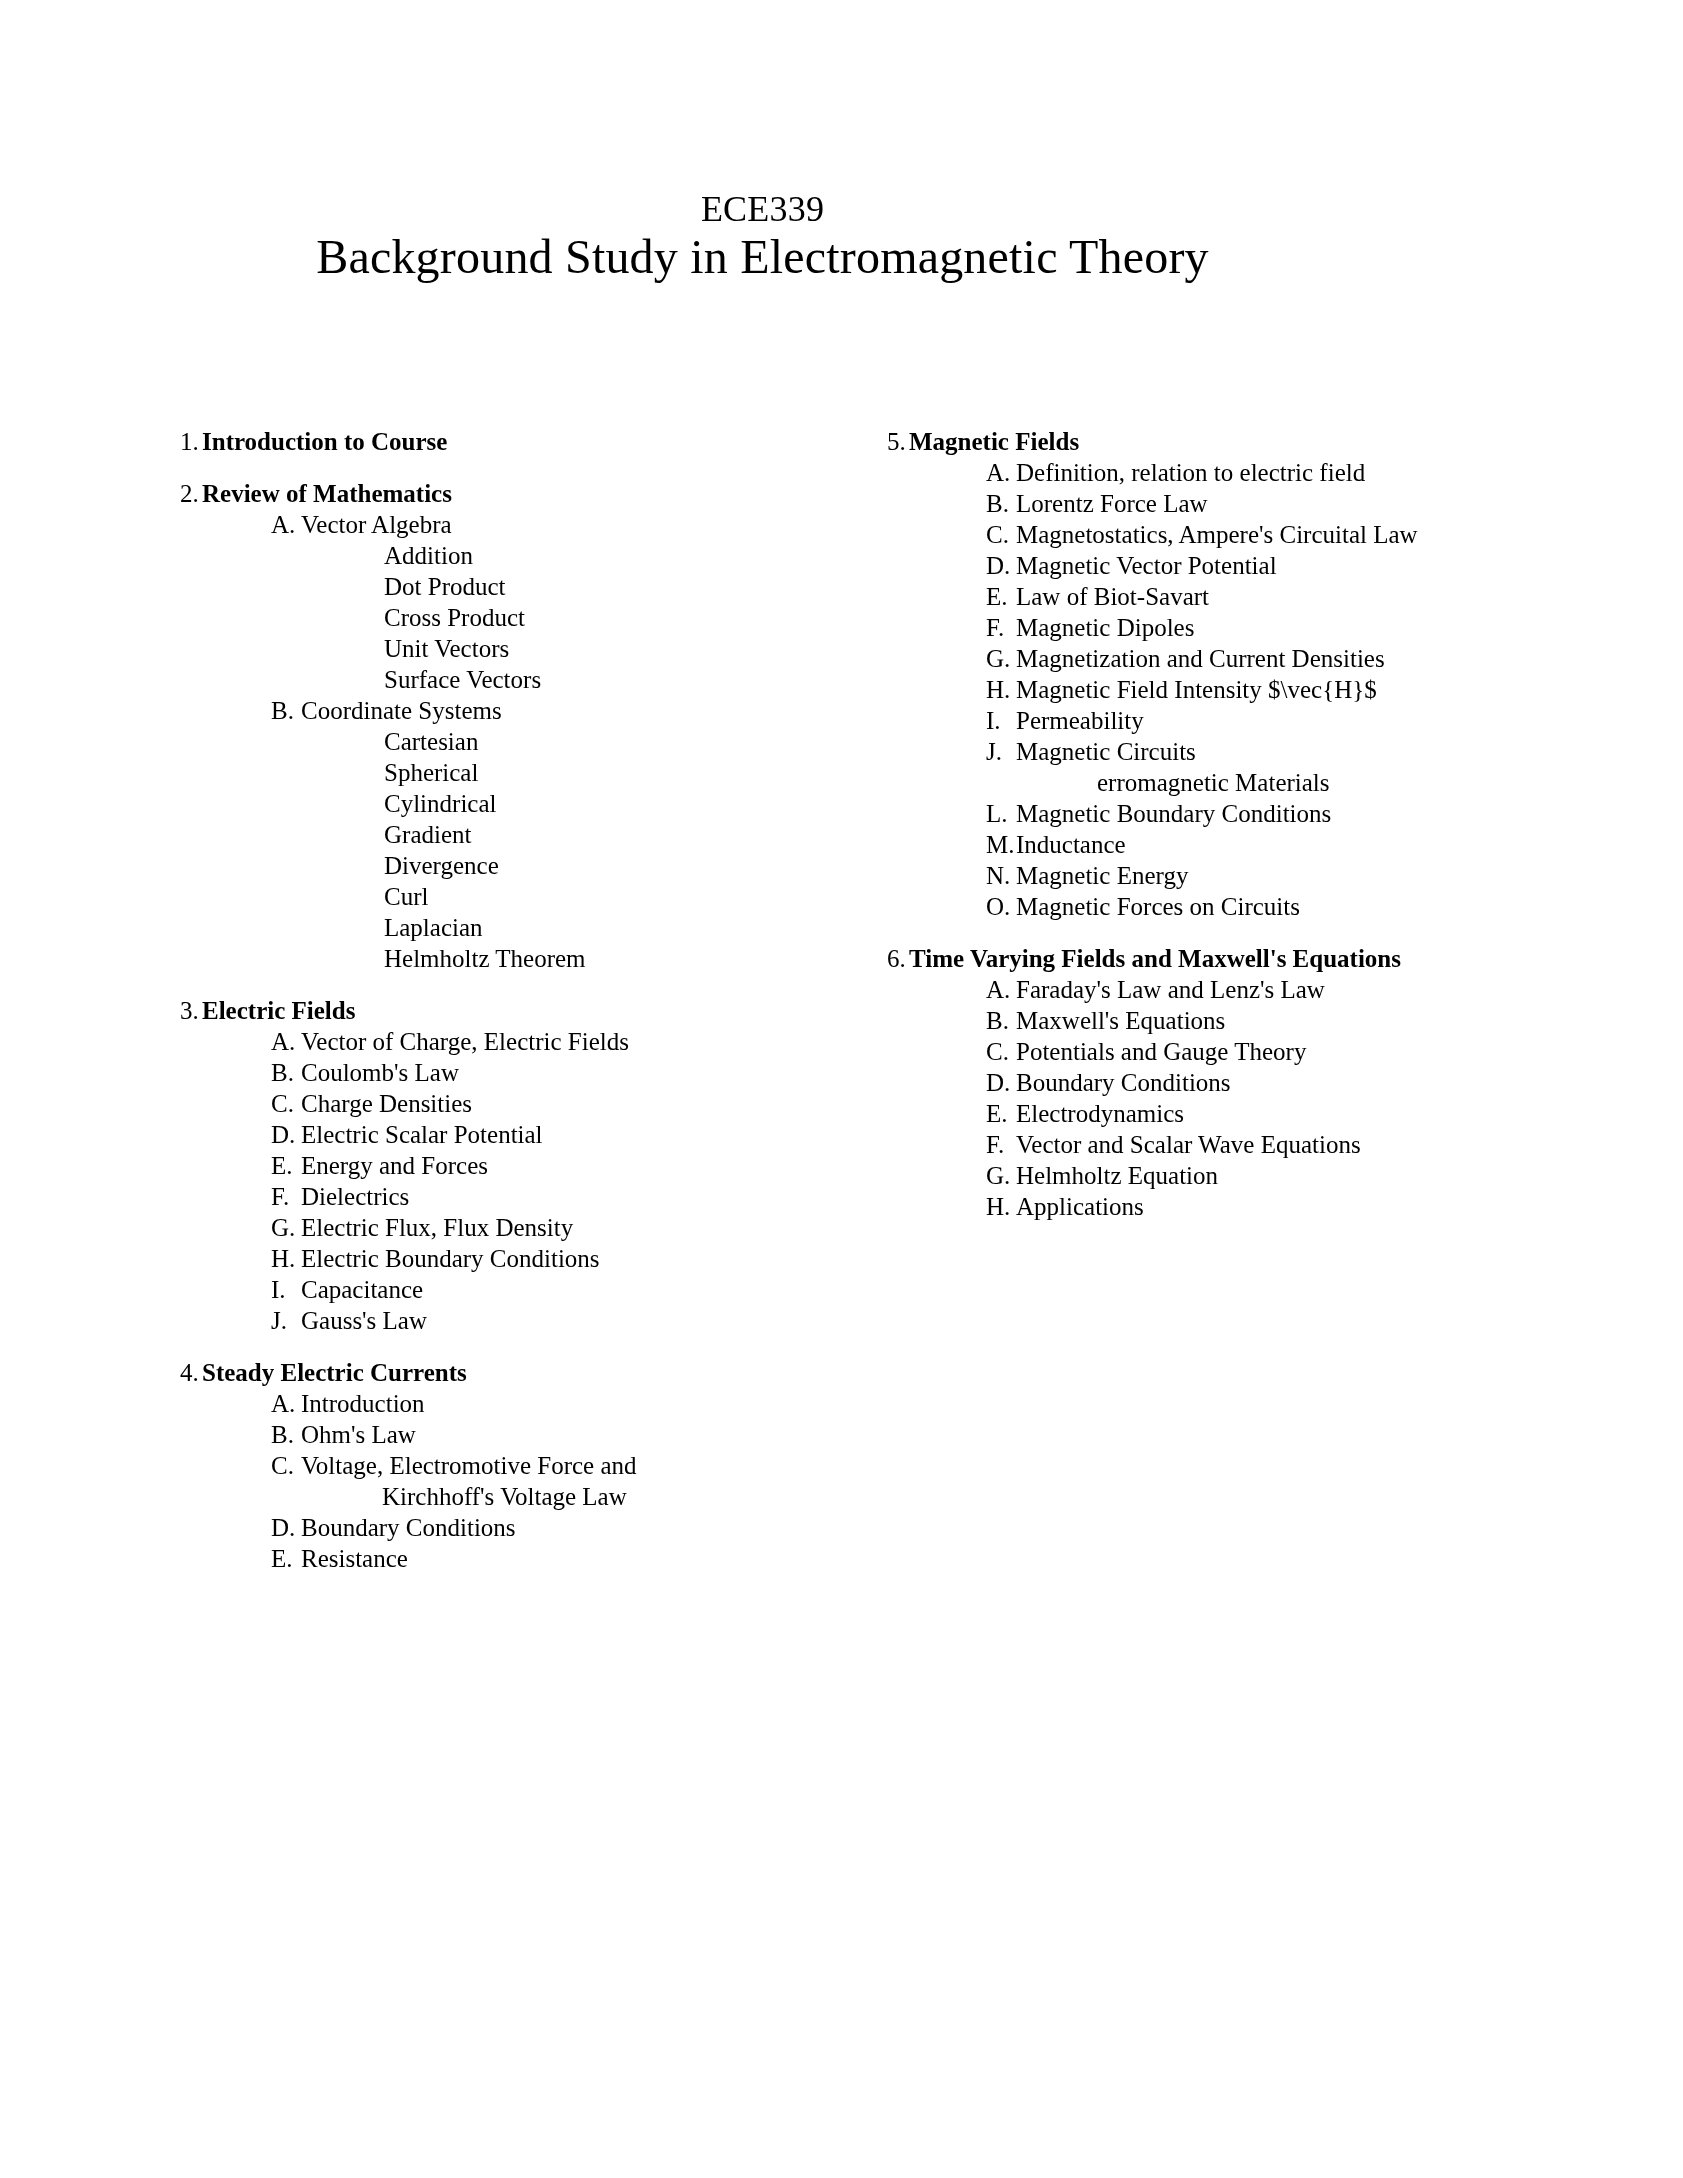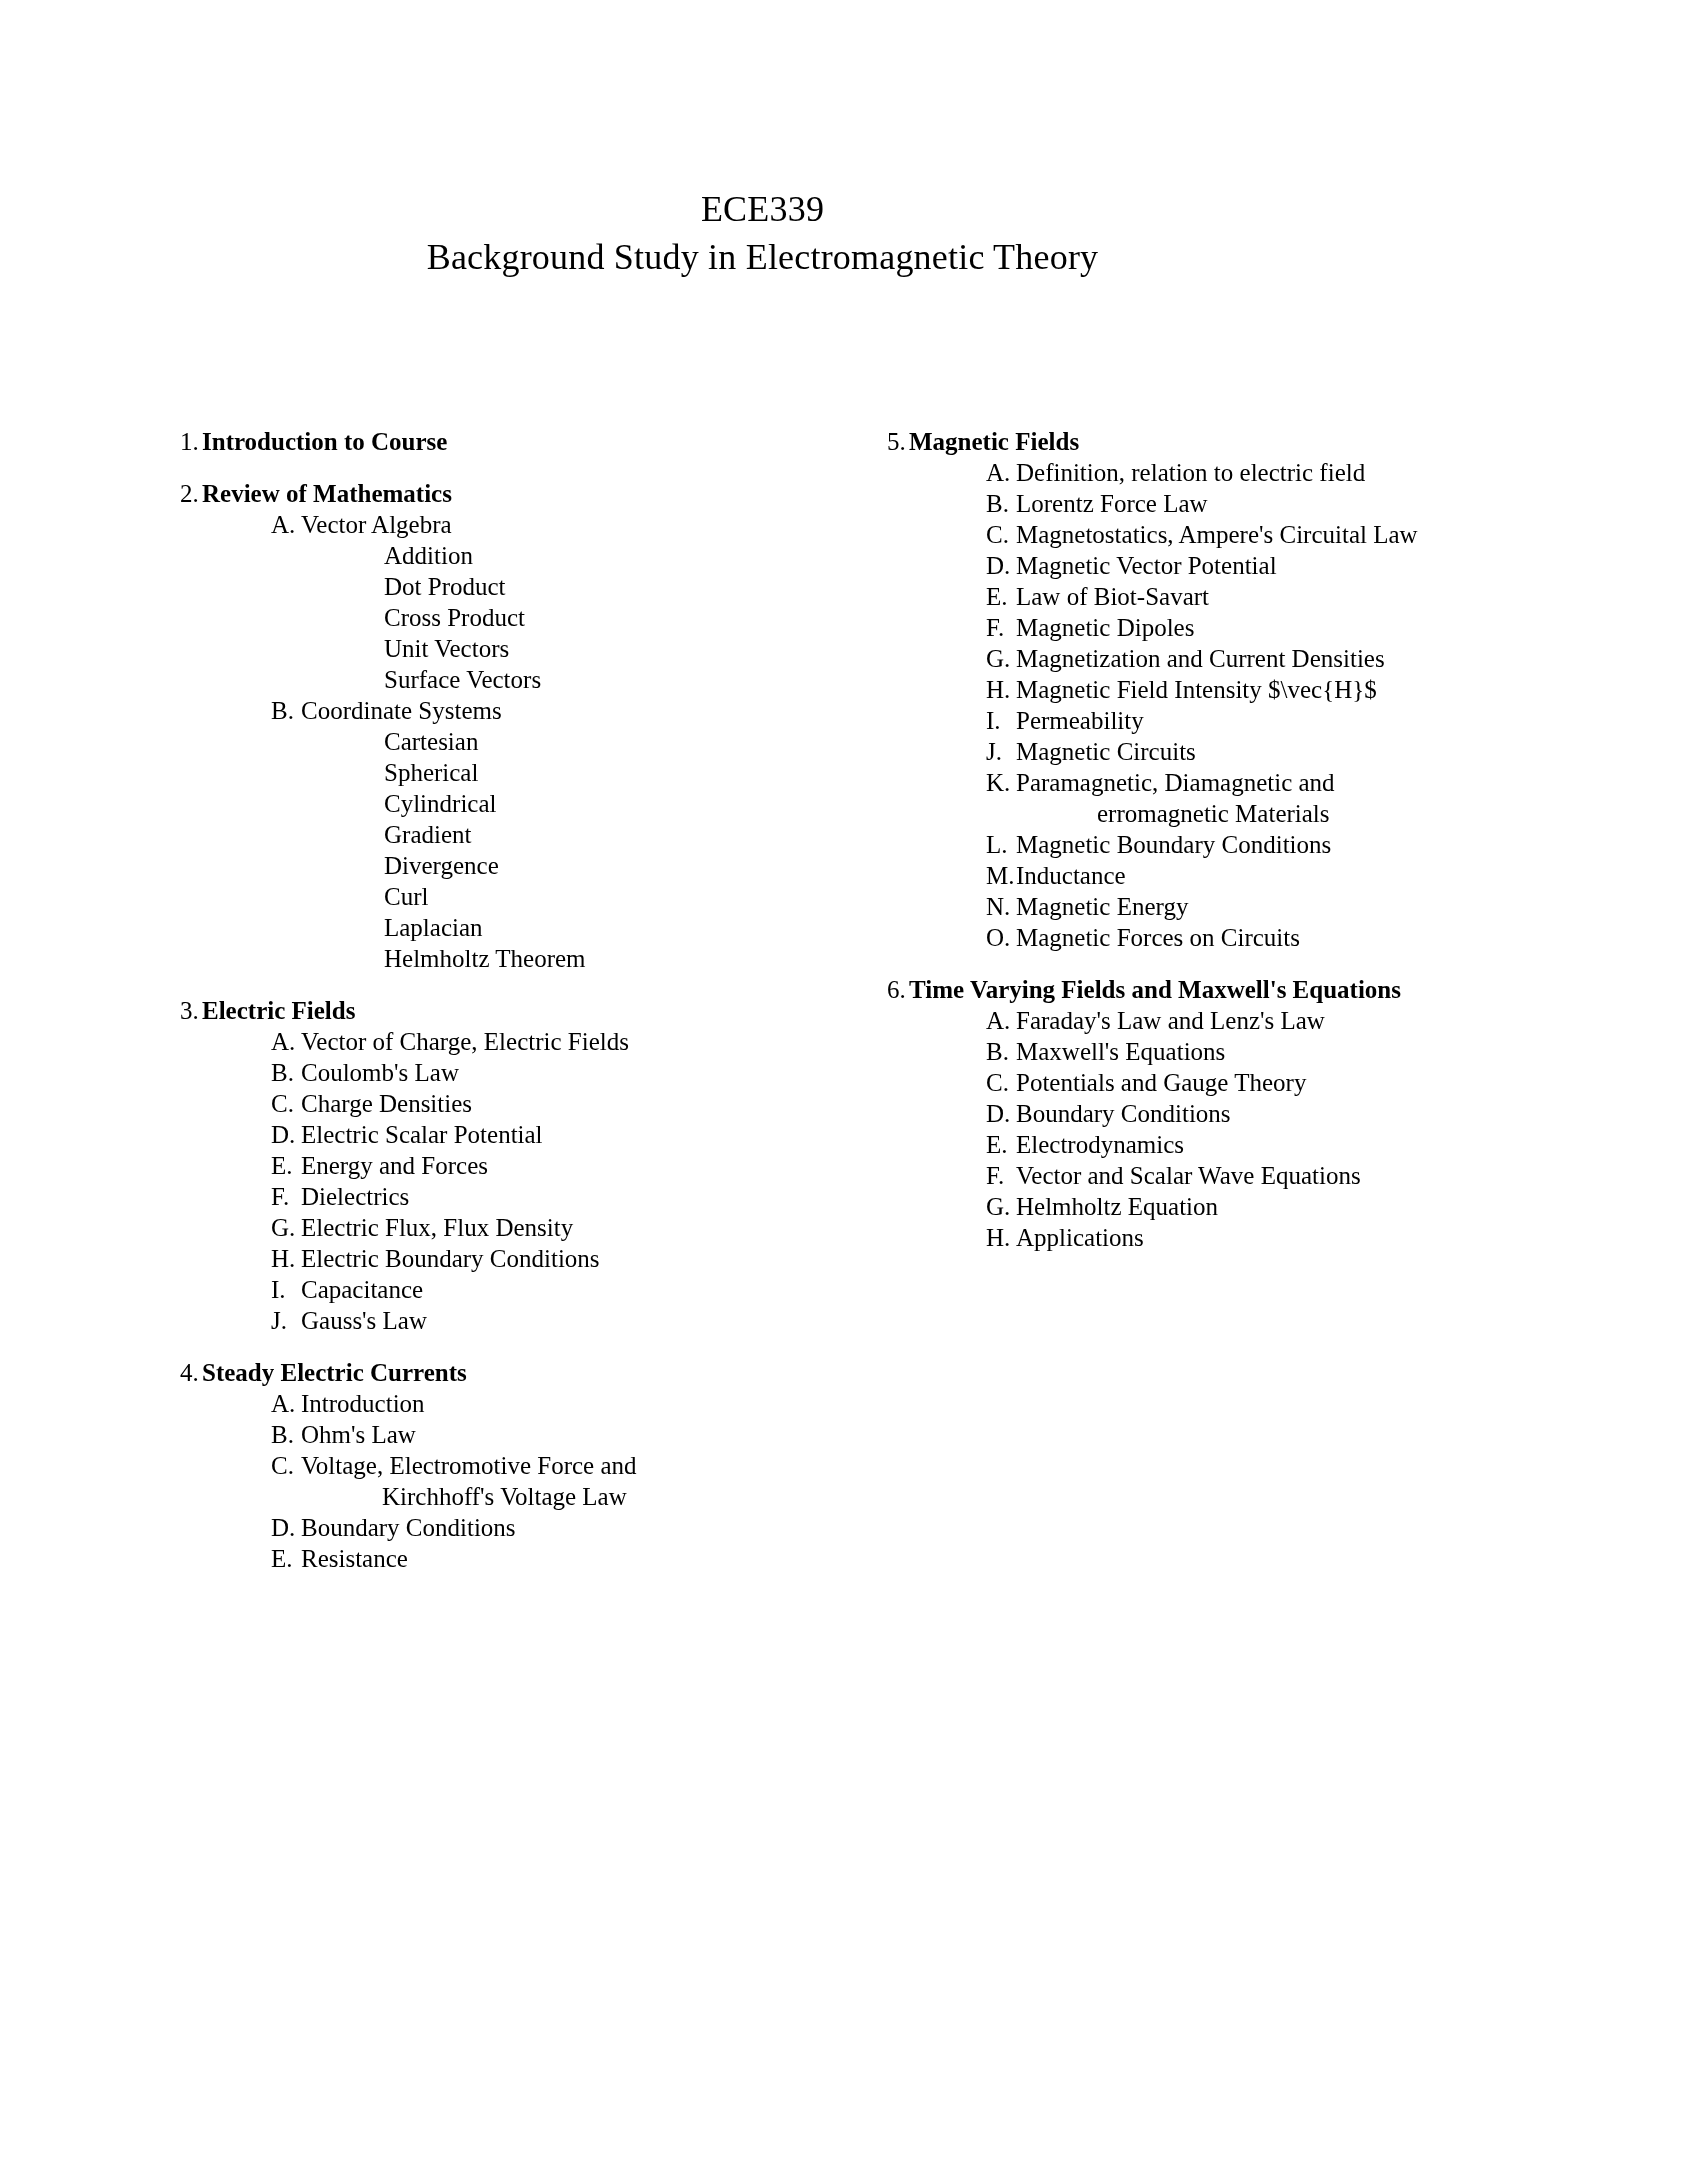--- a/index.html
+++ b/index.html
@@ -25,21 +25,21 @@
     top: 186px;
     width: 1525px;
     text-align: center;
   }
   .title-line-1 {
     font-size: 36px;
     line-height: 46px;
     letter-spacing: 0.2px;
   }
   .title-line-2 {
-    font-size: 36px;
+    font-size: 48px;
     line-height: 50px;
     letter-spacing: 0.2px;
   }
 
   
   .columns {
     position: absolute;
     left: 0;
     top: 426px;
     width: 1485px;
@@ -151,21 +151,20 @@
           <div class="row row-l2"><span class="marker">A.</span><span>Definition, relation to electric field</span></div>
           <div class="row row-l2"><span class="marker">B.</span><span>Lorentz Force Law</span></div>
           <div class="row row-l2"><span class="marker">C.</span><span>Magnetostatics, Ampere's Circuital Law</span></div>
           <div class="row row-l2"><span class="marker">D.</span><span>Magnetic Vector Potential</span></div>
           <div class="row row-l2"><span class="marker">E.</span><span>Law of Biot-Savart</span></div>
           <div class="row row-l2"><span class="marker">F.</span><span>Magnetic Dipoles</span></div>
           <div class="row row-l2"><span class="marker">G.</span><span>Magnetization and Current Densities</span></div>
           <div class="row row-l2"><span class="marker">H.</span><span>Magnetic Field Intensity $\vec{H}$</span></div>
           <div class="row row-l2"><span class="marker">I.</span><span>Permeability</span></div>
           <div class="row row-l2"><span class="marker">J.</span><span>Magnetic Circuits</span></div>
-          <div class="row row-l2"><span class="marker">K.</span><span>Paramagnetic, Diamagnetic and</span></div>
           <div class="row row-l2c">erromagnetic Materials</div>
           <div class="row row-l2"><span class="marker">L.</span><span>Magnetic Boundary Conditions</span></div>
           <div class="row row-l2"><span class="marker">M.</span><span>Inductance</span></div>
           <div class="row row-l2"><span class="marker">N.</span><span>Magnetic Energy</span></div>
           <div class="row row-l2"><span class="marker">O.</span><span>Magnetic Forces on Circuits</span></div>
         </div>
         <div class="section">
           <div class="row row-l1"><span class="marker">6.</span><span class="label">Time Varying Fields and Maxwell's Equations</span></div>
           <div class="row row-l2"><span class="marker">A.</span><span>Faraday's Law and Lenz's Law</span></div>
           <div class="row row-l2"><span class="marker">B.</span><span>Maxwell's Equations</span></div>

